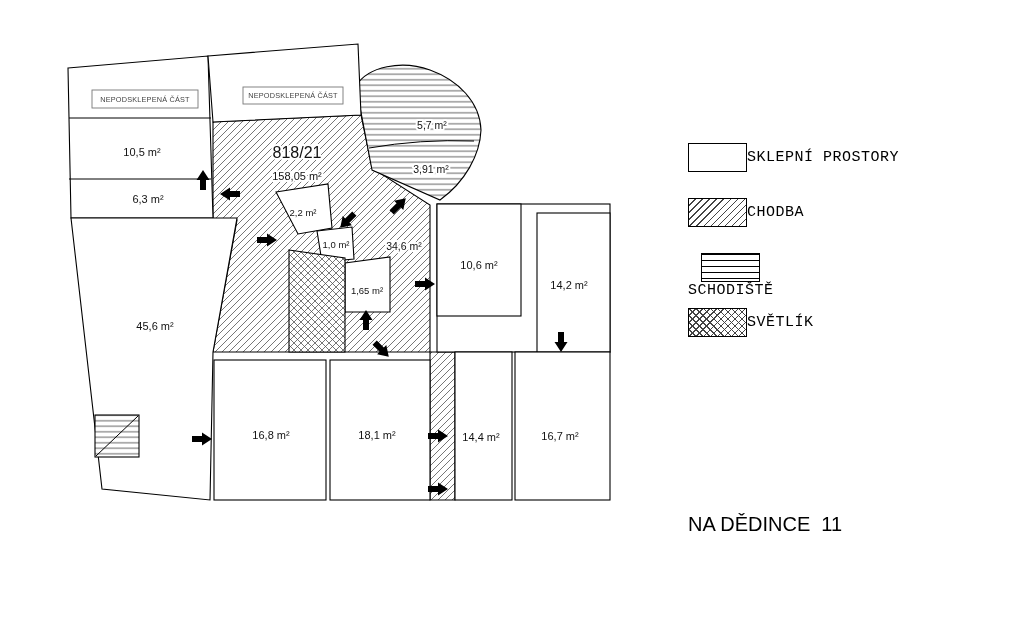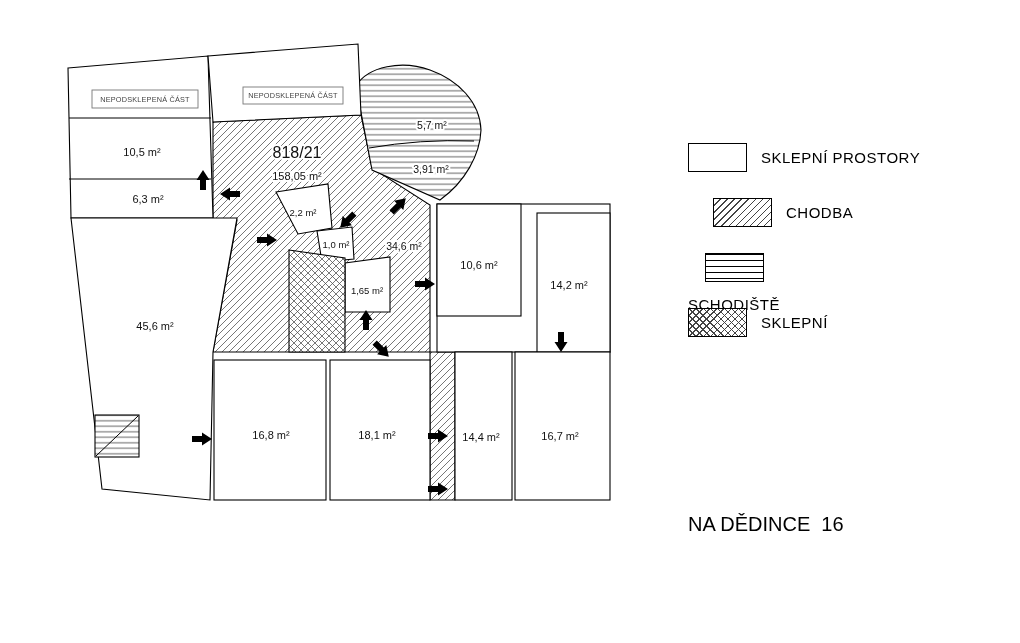--- a/index.html
+++ b/index.html
@@ -12,22 +12,22 @@
   .graybox{fill:#fff;stroke:#777;stroke-width:0.9;}
   .lbl{font-family:"Liberation Sans",sans-serif;font-size:11px;fill:#111;text-anchor:middle;}
   .lbl-s{font-size:9.5px;}
   .lbl-m{font-size:10.5px;}
   .lbl-xs{font-size:7.3px;letter-spacing:0.2px;fill:#444;}
   .parcel{font-size:16px;}
   .halo{stroke:#fff;stroke-width:4px;paint-order:stroke;stroke-linejoin:round;}
   .arrow{fill:#000;stroke:none;}
   
   .legend-title{position:absolute;left:688px;top:84px;font-size:22px;letter-spacing:1px;}
-  .legend-row{position:absolute;left:688px;display:flex;align-items:center;gap:14px;}
-  .legend-row.r0{top:143px;} .legend-row.r1{top:198px;margin-left:25px;} .legend-row.r2{top:253px;flex-direction:column;} .legend-row.r3{top:308px;}
+  .legend-row{position:absolute;left:688px;display:flex;align-items:center;gap:0;font-family:Liberation Mono, monospace;}
+  .legend-row.r0{top:143px;} .legend-row.r1{top:198px;} .legend-row.r2{top:253px;flex-direction:column;} .legend-row.r3{top:308px;}
   .swatch{width:57px;height:27px;border:1px solid #000;background-color:#fff;flex:0 0 auto;}
   .swatch.diagonal{background-image:repeating-linear-gradient(135deg,transparent 0 4px,#444 4px 5px);}
   .swatch.horizontal{background-image:repeating-linear-gradient(to bottom,#000 0 1px,transparent 1px 6px);}
   .swatch.cross{background-image:repeating-linear-gradient(45deg,transparent 0 4px,#444 4px 5px),
                                   repeating-linear-gradient(135deg,transparent 0 4px,#444 4px 5px);}
   .legend-label{font-size:15px;letter-spacing:0.5px;}
   .caption{position:absolute;left:688px;top:457px;font-size:20px;line-height:27px;white-space:pre;}
 </style>
 </head>
 <body>
@@ -151,21 +151,21 @@
   <div class="legend-row r1">
     <span class="swatch diagonal"></span>
     <span class="legend-label">CHODBA</span>
   </div>
   <div class="legend-row r2">
     <span class="swatch horizontal"></span>
     <span class="legend-label">SCHODIŠTĚ</span>
   </div>
   <div class="legend-row r3">
     <span class="swatch cross"></span>
-    <span class="legend-label">SKLEPNÍ</span>
+    <span class="legend-label">SVĚTLÍK</span>
   </div>
 
   <div class="caption">
-    <div>NA DĚDINCE  16</div>
+    <div>NA DĚDINCE  11</div>
     
   </div>
 
 </div>
 
 </body></html>

